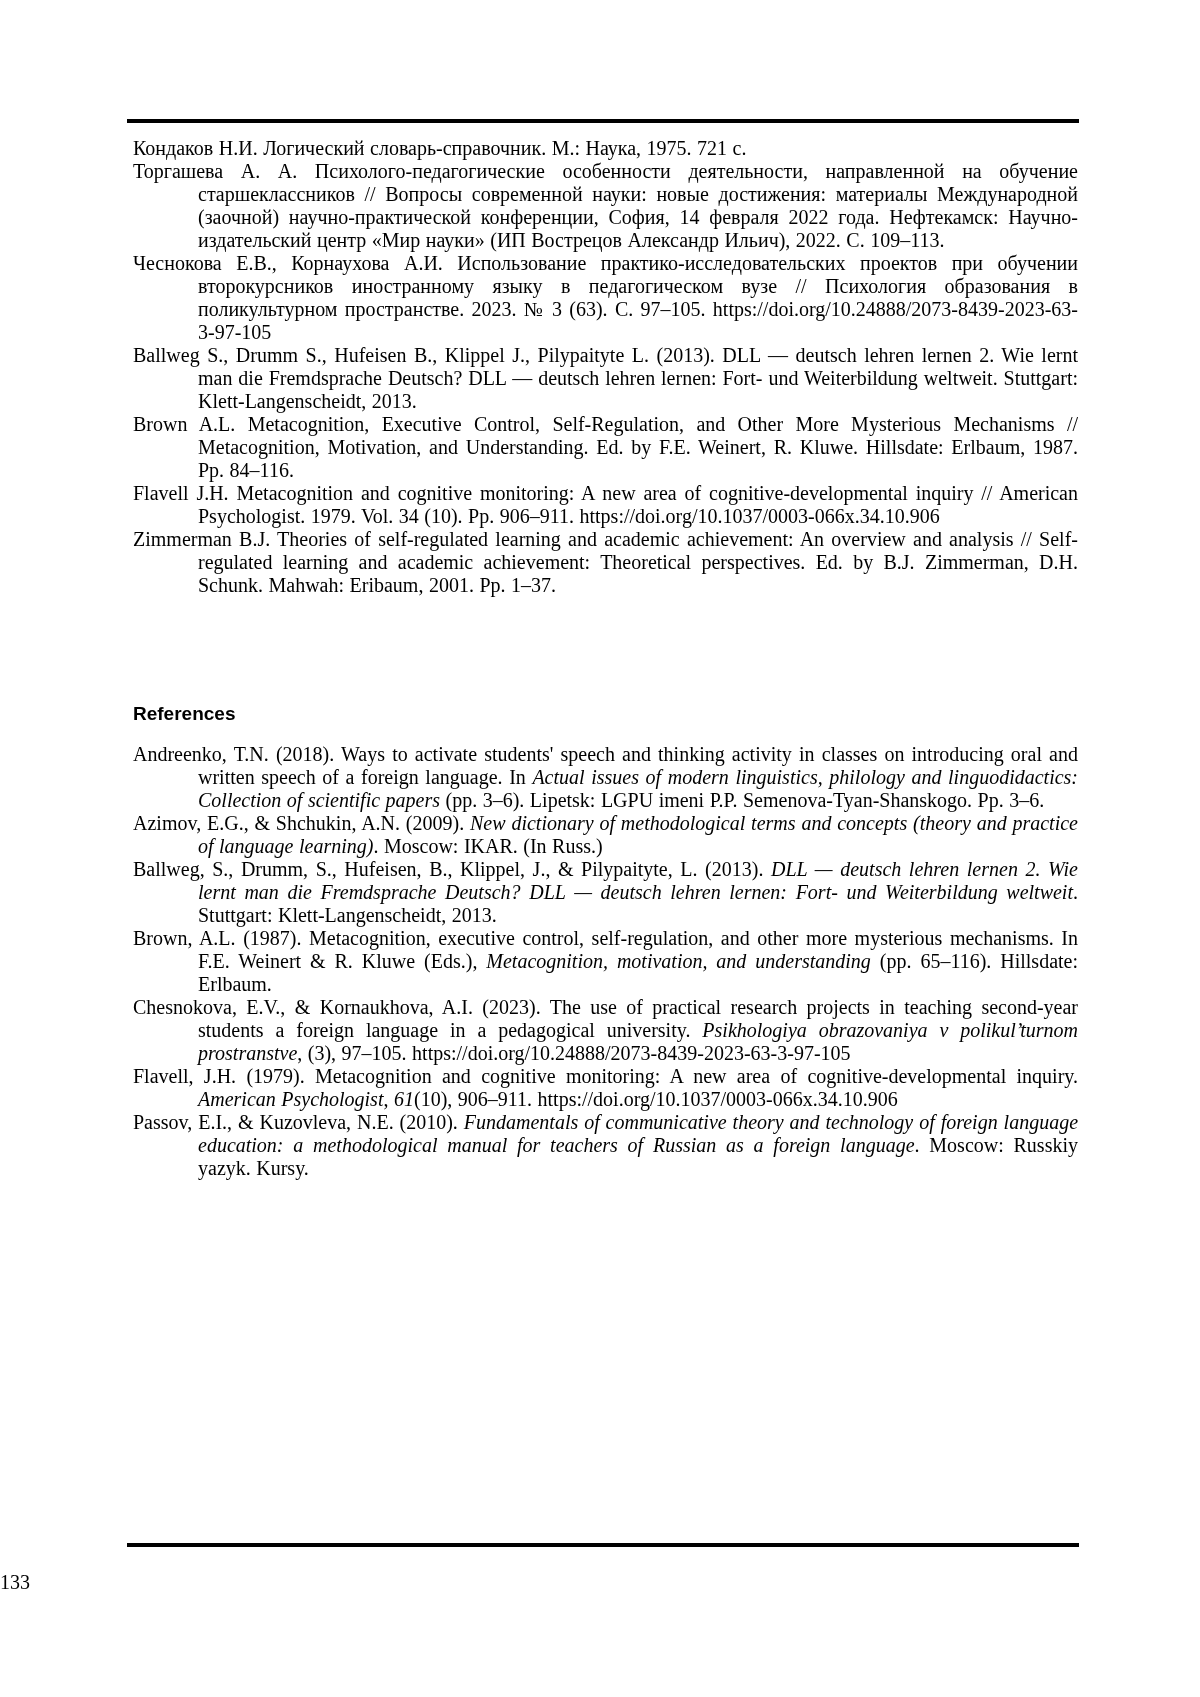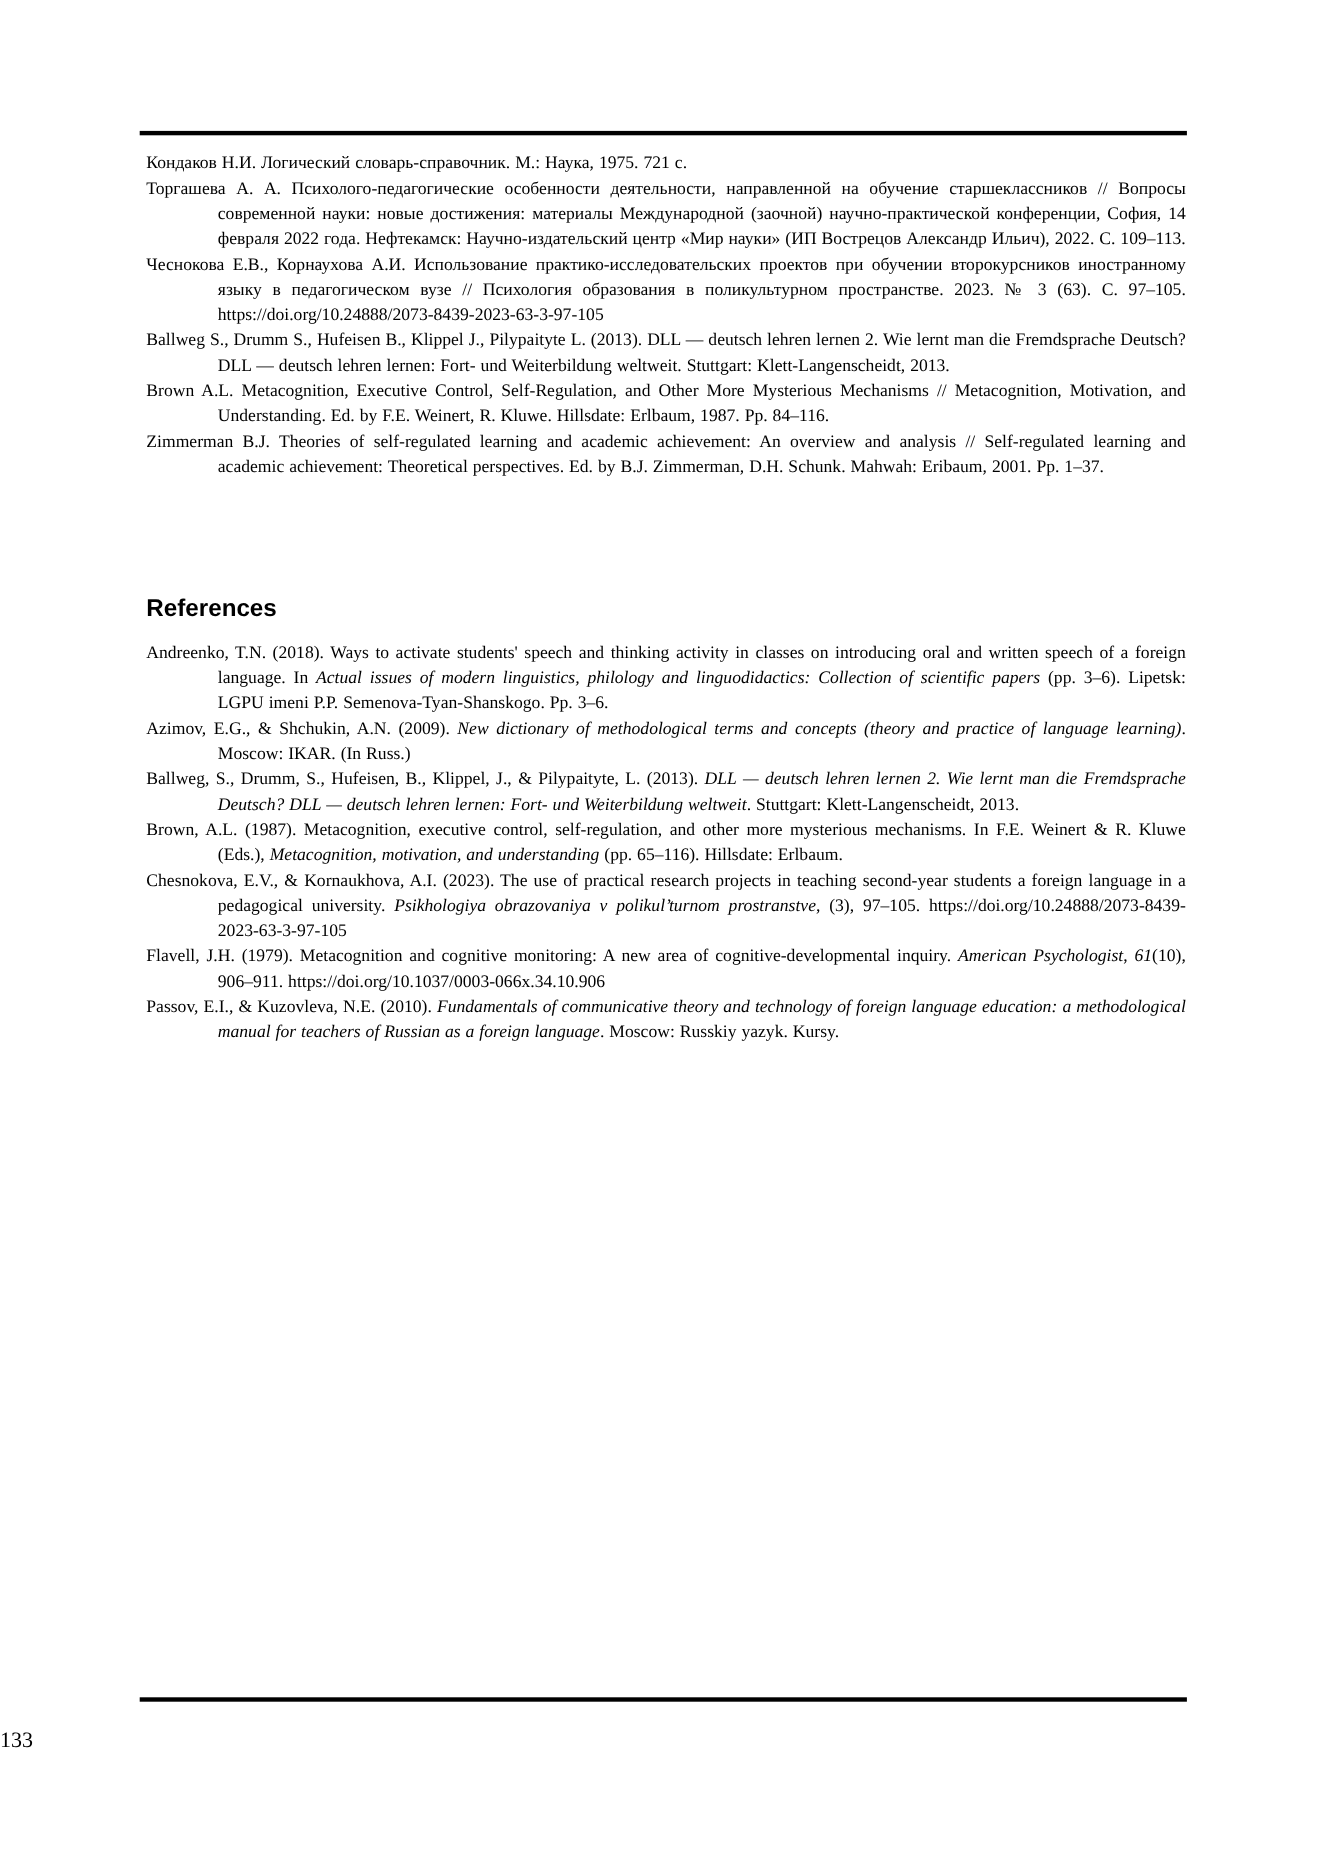--- a/index.html
+++ b/index.html
@@ -29,34 +29,34 @@
     position: absolute;
     left: 133px;
     right: 122px;
     top: 137px;
   }
   .ref-list {
     display: block;
   }
   .ref-entry {
     margin: 0;
-    font-size: 16px;
+    font-size: 20px;
     line-height: 23px;
     text-align: justify;
     padding-left: 65px;
     text-indent: -65px;
     word-spacing: 0.5px;
   }
   .ref-entry .italic {
     font-style: italic;
   }
   .references-heading {
     font-family: "Liberation Sans", sans-serif;
     font-weight: bold;
-    font-size: 22px;
+    font-size: 19px;
     line-height: 26px;
     margin: 104px 0 16px 0;
     letter-spacing: 0;
   }
   .page-number {
     position: absolute;
     top: 1571px;
     left: 0;
     width: 100%;
     text-align: left;
@@ -70,20 +70,21 @@
 <div class="page">
   <div class="rule rule-top"></div>
 
   <main class="content">
     <section class="ref-list">
         <p class="ref-entry"><span>Кондаков Н.И. Логический словарь-справочник. М.: Наука, 1975. 721 с.</span></p>
         <p class="ref-entry"><span>Торгашева А. А. Психолого-педагогические особенности деятельности, направленной на обучение старшеклассников // Вопросы современной науки: новые достижения: материалы Международной (заочной) научно-практической конференции, София, 14 февраля 2022 года. Нефтекамск: Научно-издательский центр «Мир науки» (ИП Вострецов Александр Ильич), 2022. С. 109–113.</span></p>
         <p class="ref-entry"><span>Чеснокова Е.В., Корнаухова А.И. Использование практико-исследовательских проектов при обучении второкурсников иностранному языку в педагогическом вузе // Психология образования в поликультурном пространстве. 2023. № 3 (63). С. 97–105. https://doi.org/10.24888/2073-8439-2023-63-3-97-105</span></p>
         <p class="ref-entry"><span>Ballweg S., Drumm S., Hufeisen B., Klippel J., Pilypaityte L. (2013). DLL — deutsch lehren lernen 2. Wie lernt man die Fremdsprache Deutsch? DLL — deutsch lehren lernen: Fort- und Weiterbildung weltweit. Stuttgart: Klett-Langenscheidt, 2013.</span></p>
         <p class="ref-entry"><span>Brown A.L. Metacognition, Executive Control, Self-Regulation, and Other More Mysterious Mechanisms // Metacognition, Motivation, and Understanding. Ed. by F.E. Weinert, R. Kluwe. Hillsdate: Erlbaum, 1987. Pp. 84–116.</span></p>
+        <p class="ref-entry"><span>Flavell J.H. Metacognition and cognitive monitoring: A new area of cognitive-developmental inquiry // American Psychologist. 1979. Vol. 34 (10). Pp. 906–911. https://doi.org/10.1037/0003-066x.34.10.906</span></p>
         <p class="ref-entry"><span>Zimmerman B.J. Theories of self-regulated learning and academic achievement: An overview and analysis // Self-regulated learning and academic achievement: Theoretical perspectives. Ed. by B.J. Zimmerman, D.H. Schunk. Mahwah: Eribaum, 2001. Pp. 1–37.</span></p>
       </section>
 
     <h2 class="references-heading">References</h2>
 
     <section class="ref-list">
         <p class="ref-entry"><span>Andreenko, T.N. (2018). Ways to activate students' speech and thinking activity in classes on introducing oral and written speech of a foreign language. In </span><span class="italic">Actual issues of modern linguistics, philology and linguodidactics: Collection of scientific papers</span><span> (pp. 3–6). Lipetsk: LGPU imeni P.P. Semenova-Tyan-Shanskogo. Pp. 3–6.</span></p>
         <p class="ref-entry"><span>Azimov, E.G., &amp; Shchukin, A.N. (2009). </span><span class="italic">New dictionary of methodological terms and concepts (theory and practice of language learning)</span><span>. Moscow: IKAR. (In Russ.)</span></p>
         <p class="ref-entry"><span>Ballweg, S., Drumm, S., Hufeisen, B., Klippel, J., &amp; Pilypaityte, L. (2013). </span><span class="italic">DLL — deutsch lehren lernen 2. Wie lernt man die Fremdsprache Deutsch? DLL — deutsch lehren lernen: Fort- und Weiterbildung weltweit</span><span>. Stuttgart: Klett-Langenscheidt, 2013.</span></p>
         <p class="ref-entry"><span>Brown, A.L. (1987). Metacognition, executive control, self-regulation, and other more mysterious mechanisms. In F.E. Weinert &amp; R. Kluwe (Eds.), </span><span class="italic">Metacognition, motivation, and understanding</span><span> (pp. 65–116). Hillsdate: Erlbaum.</span></p>

